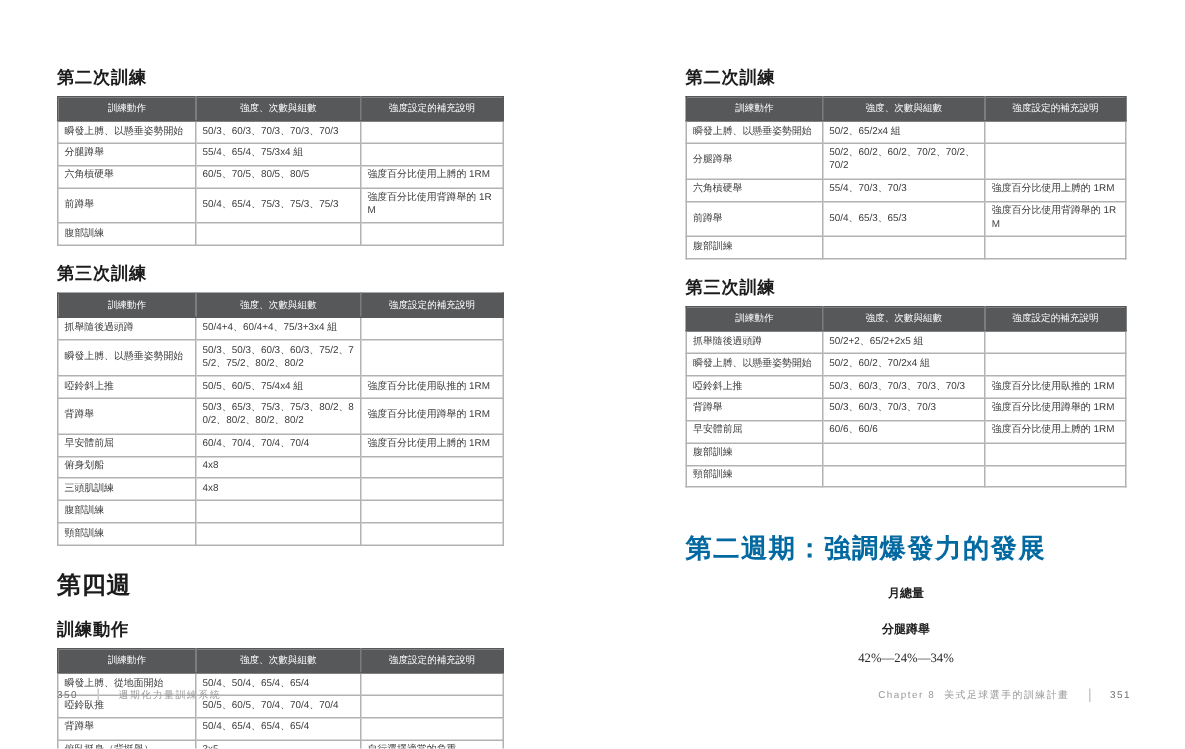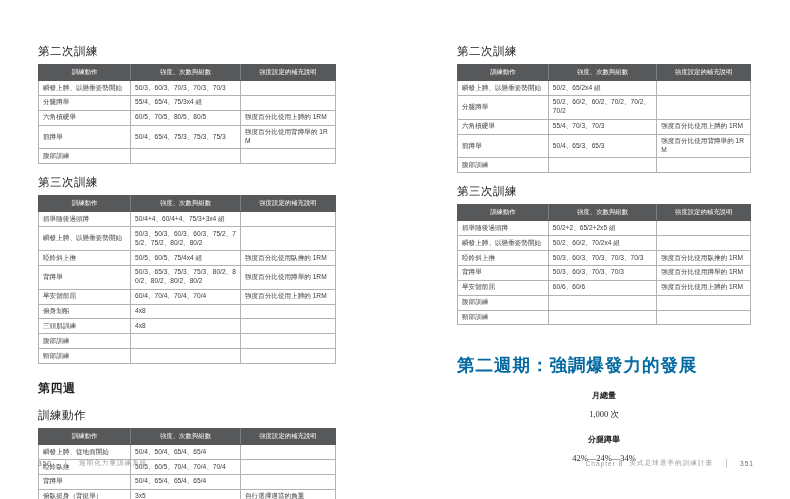--- a/index.html
+++ b/index.html
@@ -6,27 +6,27 @@
   html,body { width:790px; height:499px; background:#ffffff; overflow:hidden;
               font-family:"Liberation Sans","DejaVu Sans",sans-serif; }
   .spread { display:flex; width:790px; height:499px; position:relative; }
   .page { position:relative; width:395px; height:499px; }
   .page-inner { position:absolute; top:44px; }
   .page-left .page-inner  { left:38px; width:298px; }
   .page-right .page-inner { left:62px; width:294px; }
 
   .section-title {
     font-family:"Liberation Serif","DejaVu Serif",serif;
-    font-weight:normal; font-size:11.5px; color:#1c1c1c;
+    font-weight:bold; font-size:11.5px; color:#1c1c1c;
     margin:11px 0 5px 0; letter-spacing:0.5px;
   }
   .section-title.first { margin-top:0; }
   .week-title {
     font-family:Liberation Mono, monospace;
-    font-weight:bold; font-size:12px; color:#1c1c1c;
+    font-weight:bold; font-size:16px; color:#1c1c1c;
     margin:16px 0 2px 0; letter-spacing:0.5px;
   }
 
   table.training-table { width:100%; border-collapse:collapse; table-layout:fixed; }
   table.training-table col.c1 { width:31%; }
   table.training-table col.c2 { width:37%; }
   table.training-table col.c3 { width:32%; }
   table.training-table th {
     background:#57585a; color:#ffffff; font-weight:normal;
     font-size:6.4px; padding:3px 2px; text-align:center;
@@ -317,21 +317,20 @@
               <td></td>
               <td></td>
             </tr>
           </tbody>
         </table>
 
       <h1 class="main-heading">第二週期：強調爆發力的發展</h1>
 
       <div class="stats">
         <div class="stat-label">月總量</div>
-        <div class="stat-value">1,000 次</div>
         <div class="stat-label">分腿蹲舉</div>
         <div class="stat-value">42%—24%—34%</div>
       </div>
 
     </div>
 
     <div class="footer footer-right">
       <span class="footer-text">Chapter 8</span>
       <span style="width:6px"></span>
       <span class="footer-text">美式足球選手的訓練計畫</span>

